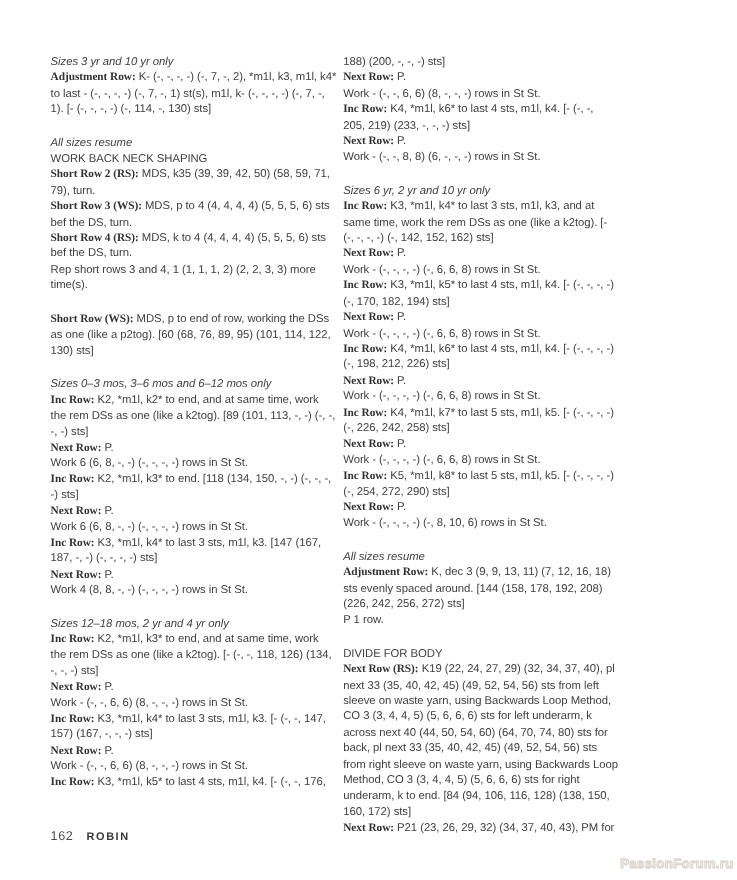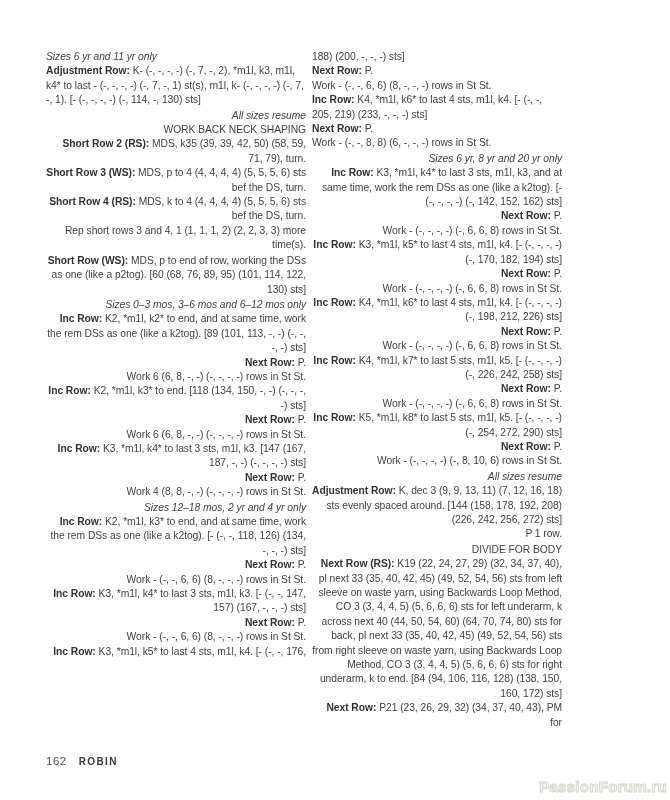--- a/index.html
+++ b/index.html
@@ -14,28 +14,28 @@
   .content {
     position: absolute;
     left: 46px;
     top: 50px;
     display: flex;
     gap: 6px;
   }
   .column { display: block; }
   .column.left  { width: 260px; }
   .column.right { width: 250px; }
-  .group + .group { margin-top: 1px; text-align: right; }
+  .group + .group { margin-top: 16px; }
   .column p {
     font-size: 10.3px;
     line-height: 14.4px;
     letter-spacing: -0.05px;
     color: #3f3f3f;
   }
-  .column p strong { font-weight: 700; color: #323232; }
+  .column p strong { font-weight: 700; color: #323232; font-family: Liberation Serif, serif; }
   .size-heading { font-style: italic; color: #3f3f3f; }
   .section-heading { letter-spacing: 0.9px; color: #474747; }
   .page-footer {
     position: absolute;
     left: 46px;
     top: 755px;
     display: flex;
     align-items: center;
   }
   .page-number {
@@ -47,36 +47,36 @@
     font-size: 10px;
     font-weight: 700;
     letter-spacing: 1.4px;
     color: #3a3a3a;
     margin-left: 12px;
   }
   .watermark {
     position: absolute;
     right: 3px;
     top: 778px;
-    font-size: 15px;
+    font-size: 12px;
     font-weight: 700;
     letter-spacing: 0.3px;
     color: #fbfaf7;
     -webkit-text-stroke: 1px #d9d5ce;
     text-shadow: 0 0 1px #d9d5ce;
     white-space: nowrap;
   }
 </style>
 </head>
 <body>
 
 <div class="content">
   <div class="column left">
       <div class="group">
-        <p class="size-heading">Sizes 6 yr and 11 yr only</p>
+        <p class="size-heading">Sizes 3 yr and 10 yr only</p>
         <p class="para"><strong>Adjustment Row:</strong> K- (-, -, -, -) (-, 7, -, 2), *m1l, k3, m1l, k4* to last - (-, -, -, -) (-, 7, -, 1) st(s), m1l, k- (-, -, -, -) (-, 7, -, 1). [- (-, -, -, -) (-, 114, -, 130) sts]</p>
       </div>
       <div class="group">
         <p class="size-heading">All sizes resume</p>
         <p class="section-heading">WORK BACK NECK SHAPING</p>
         <p class="para"><strong>Short Row 2 (RS):</strong> MDS, k35 (39, 39, 42, 50) (58, 59, 71, 79), turn.</p>
         <p class="para"><strong>Short Row 3 (WS):</strong> MDS, p to 4 (4, 4, 4, 4) (5, 5, 5, 6) sts bef the DS, turn.</p>
         <p class="para"><strong>Short Row 4 (RS):</strong> MDS, k to 4 (4, 4, 4, 4) (5, 5, 5, 6) sts bef the DS, turn.</p>
         <p class="para">Rep short rows 3 and 4, 1 (1, 1, 1, 2) (2, 2, 3, 3) more time(s).</p>
       </div>
@@ -109,21 +109,21 @@
   <div class="column right">
       <div class="group">
         <p class="para">188) (200, -, -, -) sts]</p>
         <p class="para"><strong>Next Row:</strong> P.</p>
         <p class="para">Work - (-, -, 6, 6) (8, -, -, -) rows in St St.</p>
         <p class="para"><strong>Inc Row:</strong> K4, *m1l, k6* to last 4 sts, m1l, k4. [- (-, -, 205, 219) (233, -, -, -) sts]</p>
         <p class="para"><strong>Next Row:</strong> P.</p>
         <p class="para">Work - (-, -, 8, 8) (6, -, -, -) rows in St St.</p>
       </div>
       <div class="group">
-        <p class="size-heading">Sizes 6 yr, 8 yr and 20 yr only</p>
+        <p class="size-heading">Sizes 6 yr, 2 yr and 10 yr only</p>
         <p class="para"><strong>Inc Row:</strong> K3, *m1l, k4* to last 3 sts, m1l, k3, and at same time, work the rem DSs as one (like a k2tog). [- (-, -, -, -) (-, 142, 152, 162) sts]</p>
         <p class="para"><strong>Next Row:</strong> P.</p>
         <p class="para">Work - (-, -, -, -) (-, 6, 6, 8) rows in St St.</p>
         <p class="para"><strong>Inc Row:</strong> K3, *m1l, k5* to last 4 sts, m1l, k4. [- (-, -, -, -) (-, 170, 182, 194) sts]</p>
         <p class="para"><strong>Next Row:</strong> P.</p>
         <p class="para">Work - (-, -, -, -) (-, 6, 6, 8) rows in St St.</p>
         <p class="para"><strong>Inc Row:</strong> K4, *m1l, k6* to last 4 sts, m1l, k4. [- (-, -, -, -) (-, 198, 212, 226) sts]</p>
         <p class="para"><strong>Next Row:</strong> P.</p>
         <p class="para">Work - (-, -, -, -) (-, 6, 6, 8) rows in St St.</p>
         <p class="para"><strong>Inc Row:</strong> K4, *m1l, k7* to last 5 sts, m1l, k5. [- (-, -, -, -) (-, 226, 242, 258) sts]</p>

